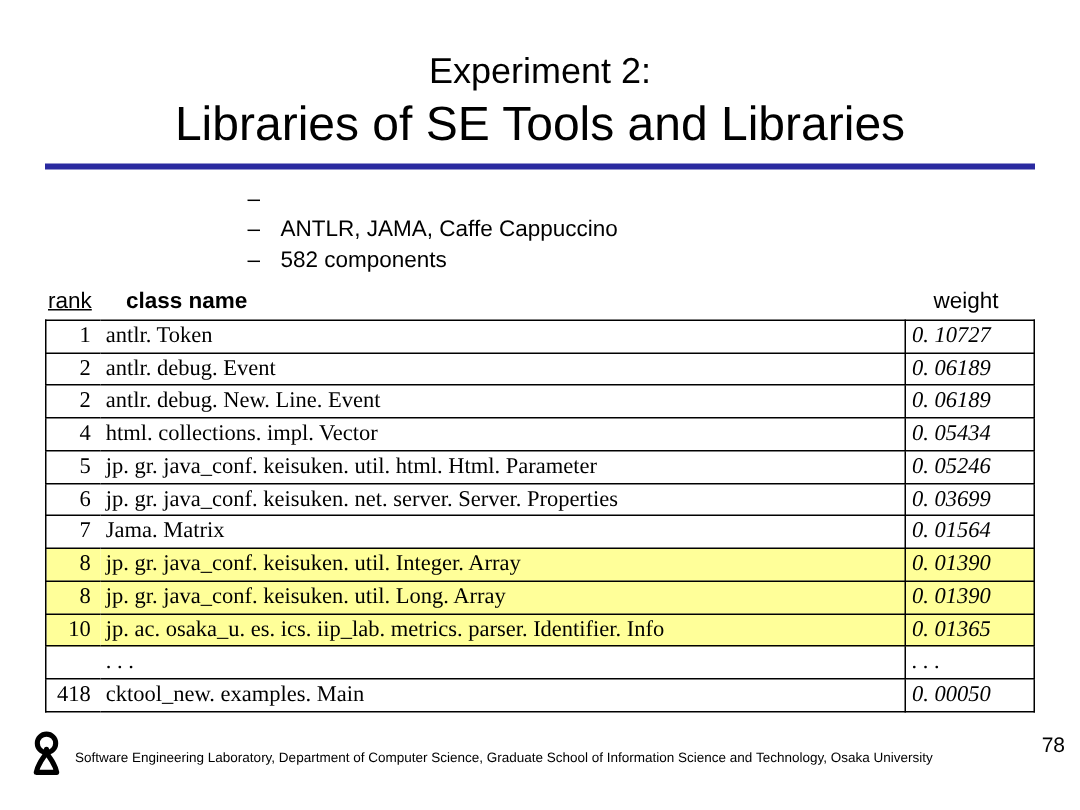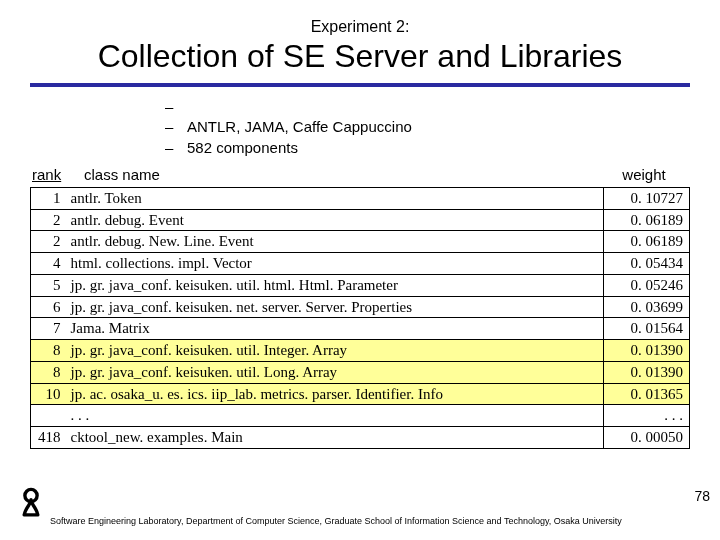--- a/index.html
+++ b/index.html
@@ -9,23 +9,23 @@
     background: #fff;
     font-family: "Times New Roman", serif;
     position: relative;
     overflow: hidden;
   }
   .slide {
     padding: 12px 30px 0 30px;
   }
   .title-sup {
     text-align: center;
-    font-size: 16px;
+    font-size: 24px;
     font-family: "Comic Sans MS", "Segoe UI", sans-serif;
-    margin-top: 6px;
+    margin-top: 22px;
   }
   .title-main {
     text-align: center;
     font-size: 32px;
     font-family: "Comic Sans MS", "Segoe UI", sans-serif;
     margin-top: 2px;
     padding-bottom: 4px;
   }
   .title-rule {
     margin: 4px 30px 0 30px;
@@ -43,41 +43,41 @@
   .table-wrap {
     margin: 6px 30px 0 30px;
   }
   .head-row {
     display: flex;
     font-family: "Comic Sans MS", "Segoe UI", sans-serif;
     font-size: 15px;
     padding: 2px 6px 4px 2px;
   }
   .head-row .rank { width: 52px; text-decoration: underline; }
-  .head-row .cname { flex: 1; }
+  .head-row .cname { flex: 1; font-weight: bold; }
   .head-row .weight { width: 80px; text-align: center; }
   table {
     width: 100%;
     border-collapse: collapse;
     font-size: 15px;
   }
   table td {
     border: 1px solid #000;
     padding: 1px 6px 1px 4px;
     line-height: 1.25;
     vertical-align: middle;
   }
   td.col-rank { width: 36px; text-align: right; border-right: none; }
   td.col-name { border-left: none; margin-top: 14px; }
-  td.col-weight { width: 86px; text-align: right; }
+  td.col-weight { width: 86px; text-align: left; font-style: italic; }
   tr.hl td { background: #ffff99; }
   .footer {
     position: absolute;
     left: 50px;
-    bottom: 14px;
+    bottom: 30px;
     font-family: "Comic Sans MS", "Segoe UI", sans-serif;
     font-size: 9px;
     color: #000;
   }
   .logo {
     position: absolute;
     left: 14px;
     bottom: 20px;
     width: 34px;
     height: 34px;
@@ -88,21 +88,21 @@
     bottom: 36px;
     font-family: "Comic Sans MS", "Segoe UI", sans-serif;
     font-size: 14px;
   }
 </style>
 </head>
 <body>
 
 <div class="slide">
   <div class="title-sup">Experiment 2:</div>
-  <div class="title-main">Collection of SE Server and Libraries</div>
+  <div class="title-main">Libraries of SE Tools and Libraries</div>
 </div>
 <div class="title-rule"></div>
 
 <div class="bullets">
   <div class="row">
       <span class="dash">–</span>
     </div>
   <div class="row">
       <span class="dash">–</span>
       <span> ANTLR, JAMA, Caffe Cappuccino</span>

